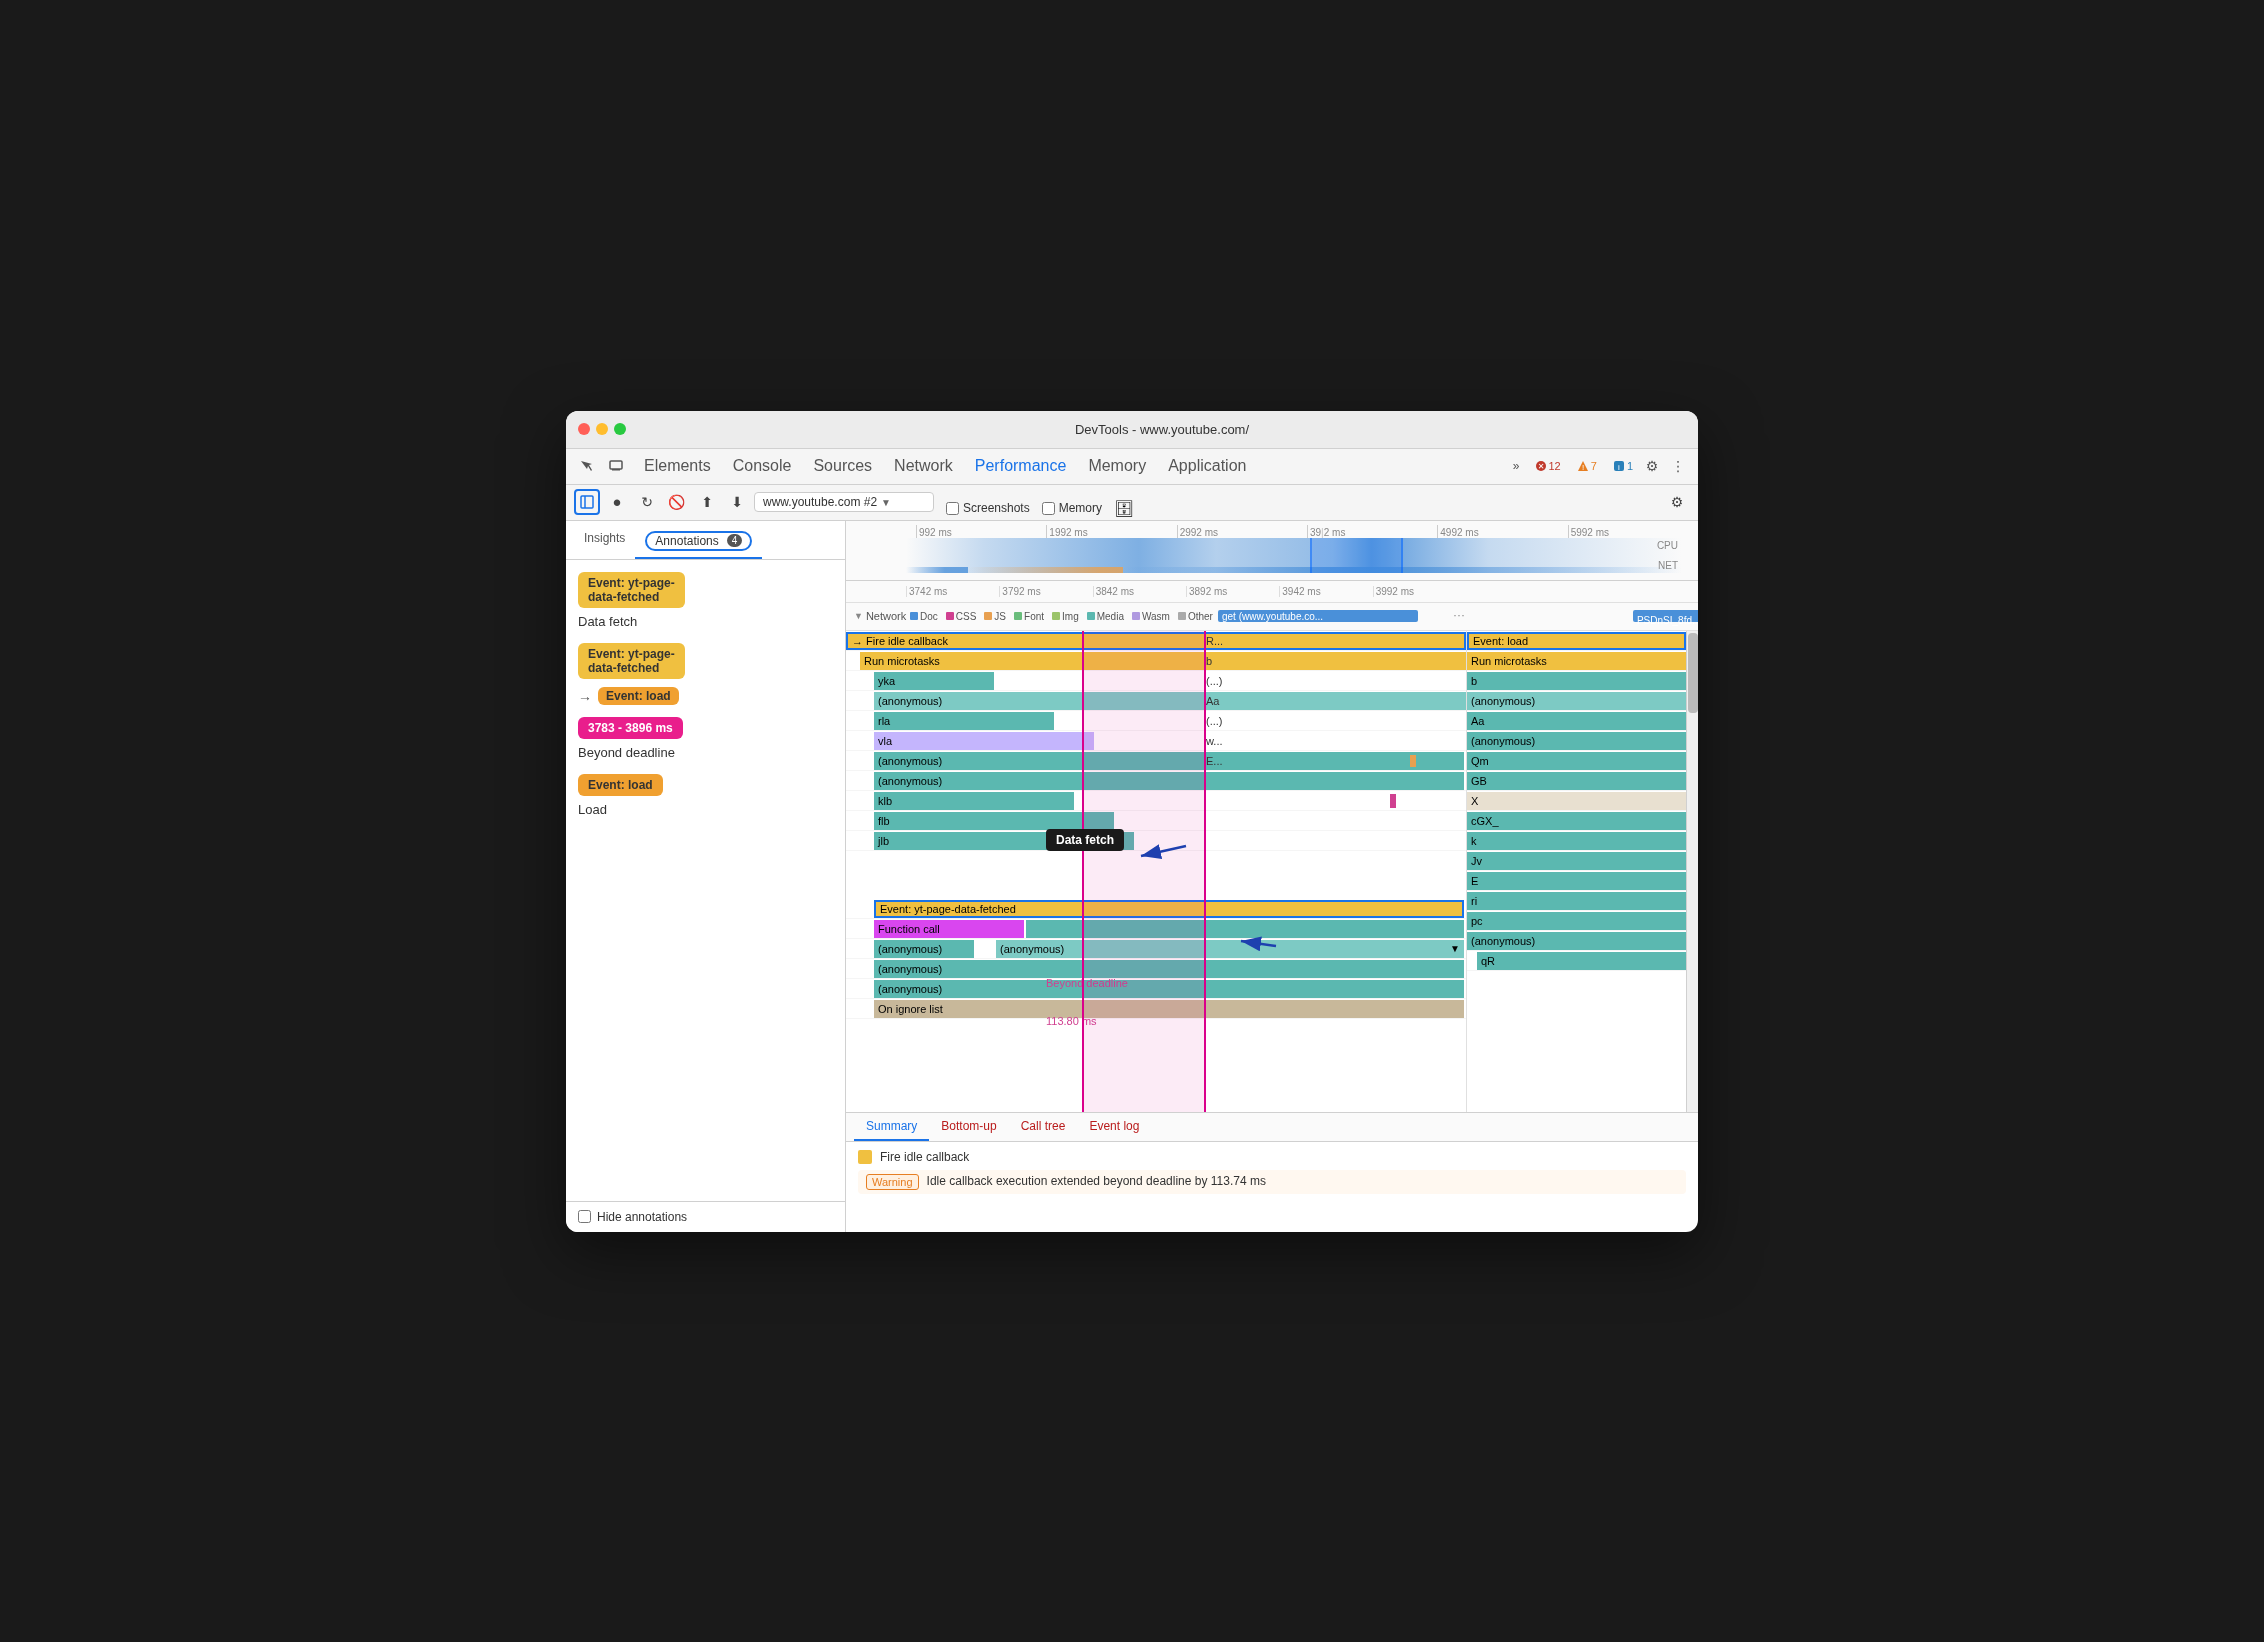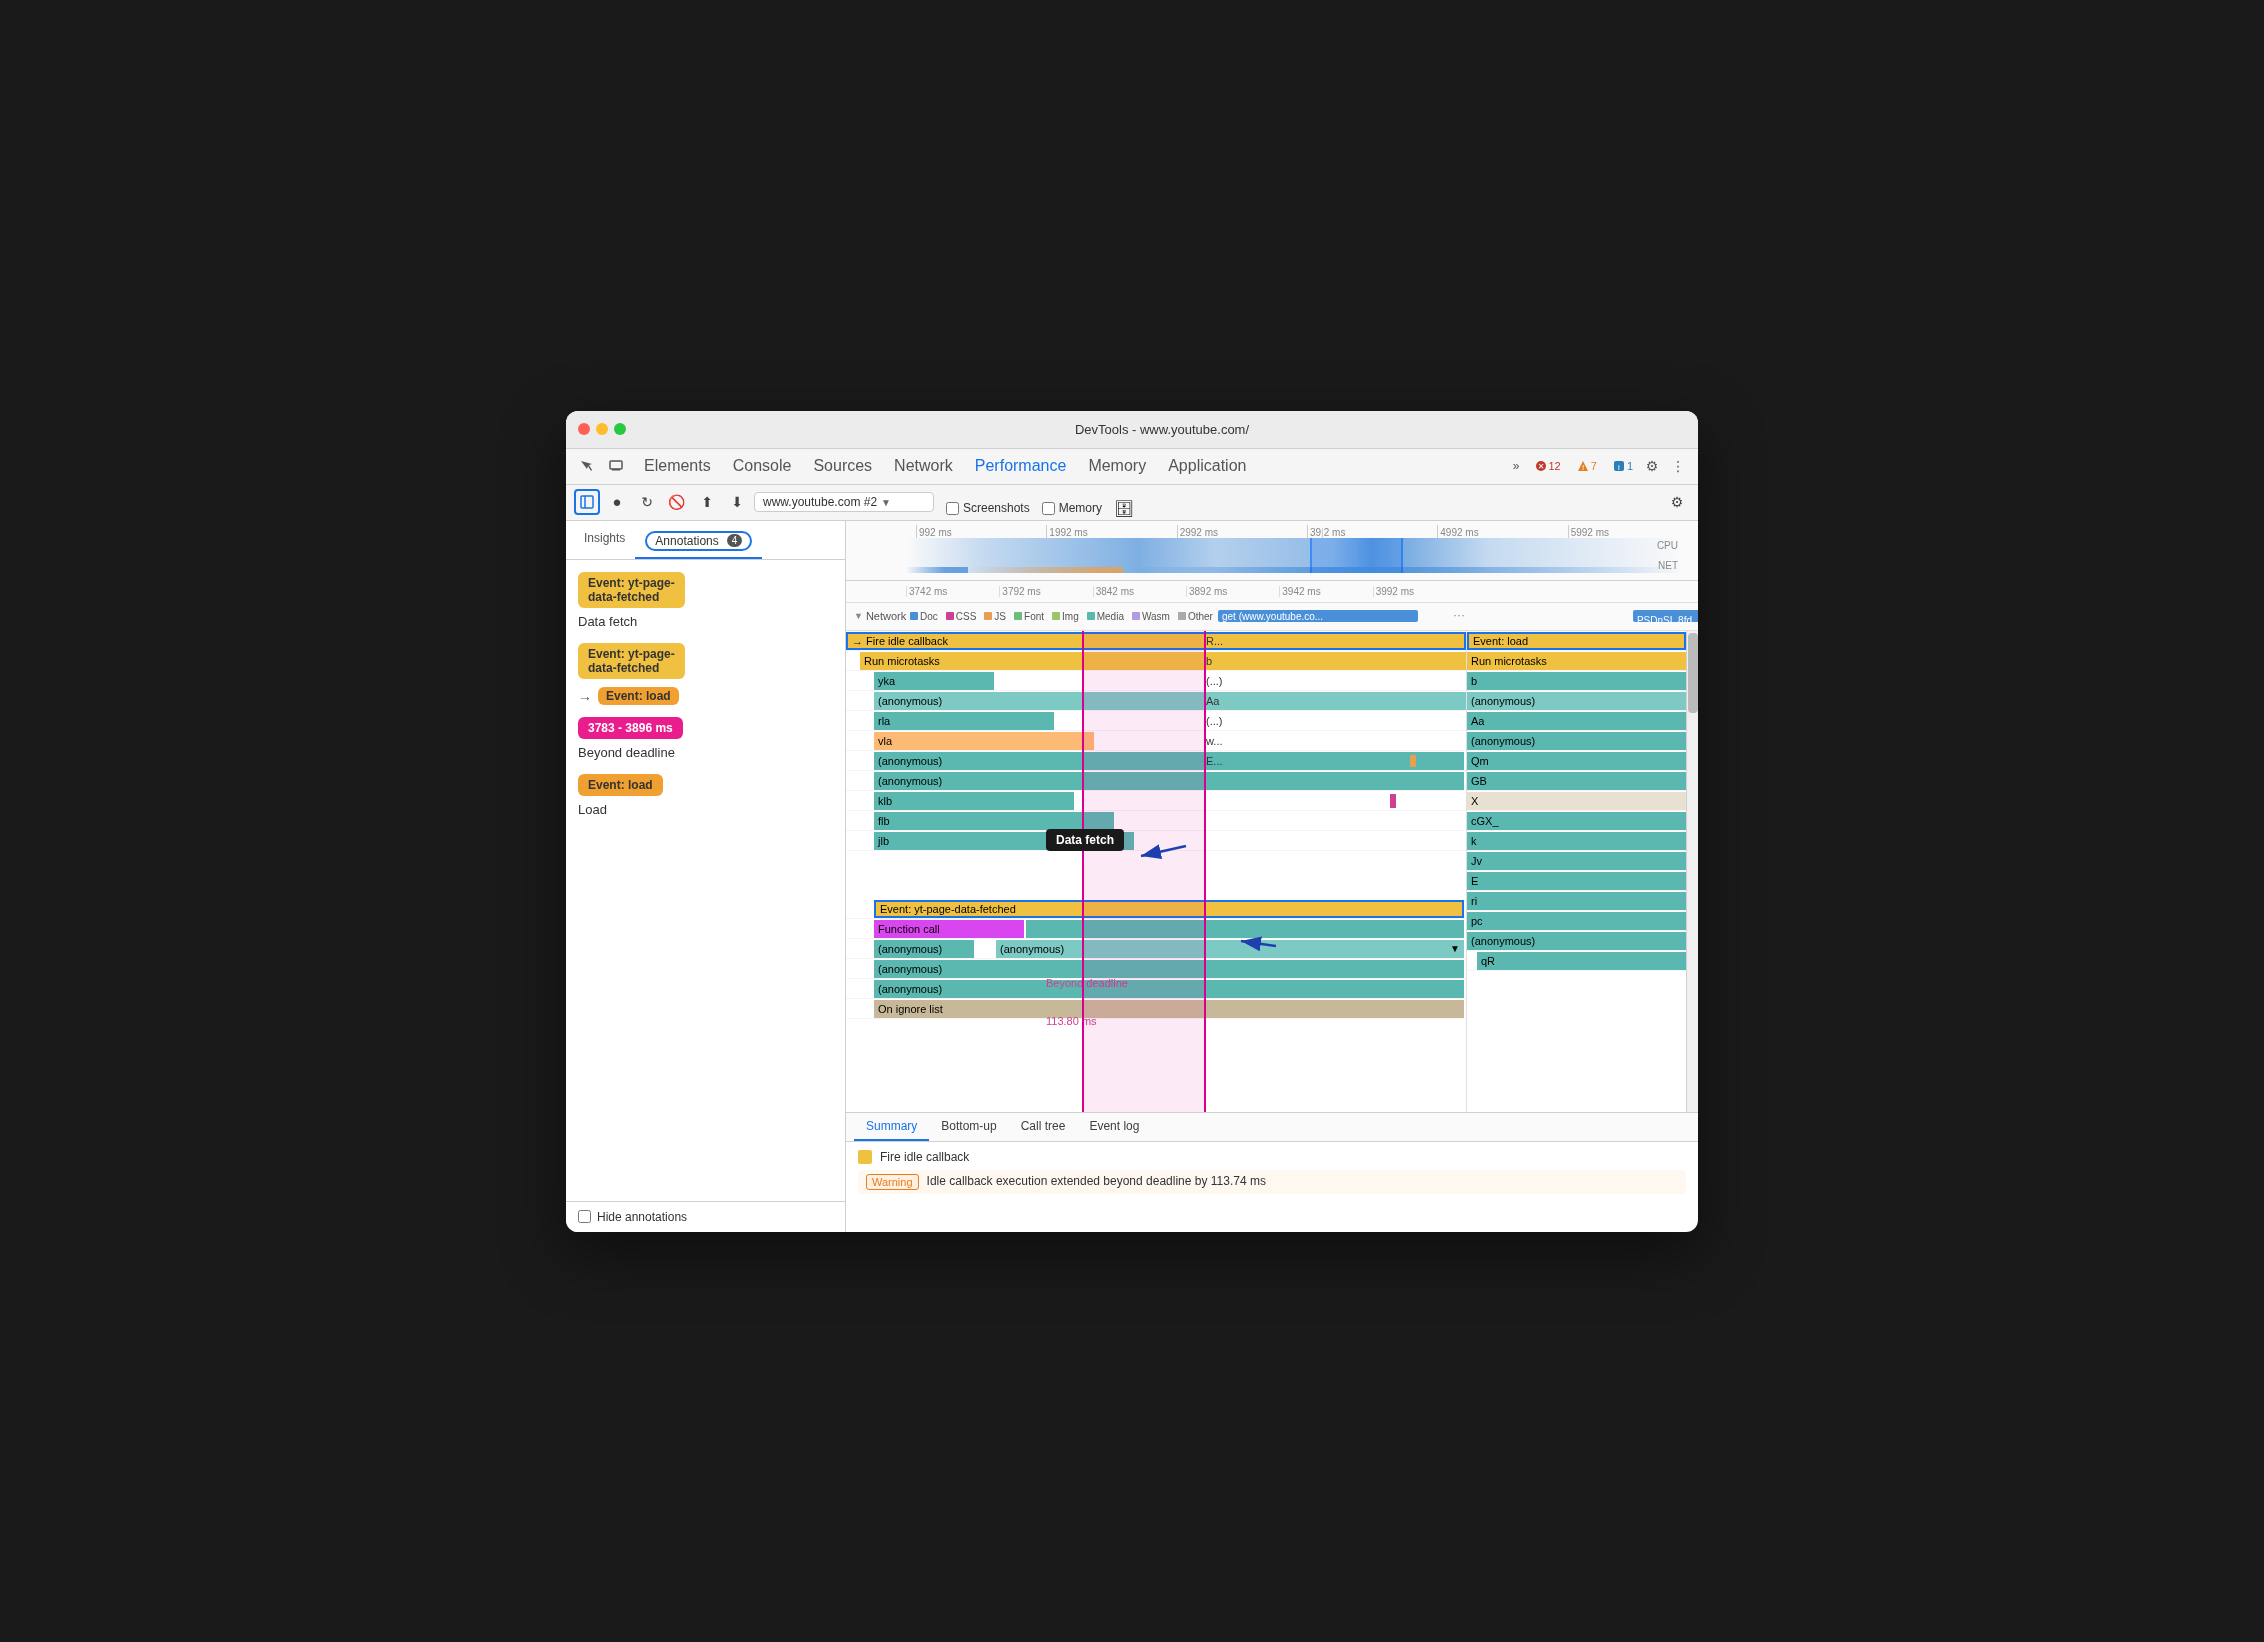--- a/index.html
+++ b/index.html
@@ -405,21 +405,21 @@
     }
     .bottom-tabs {
       display: flex;
       border-bottom: 1px solid #d0d0d0;
       padding: 0 8px;
       background: #fafafa;
     }
     .bottom-tab {
       padding: 6px 12px;
       font-size: 12px;
-      color: #404040;
+      color: #b91c1c;
       cursor: pointer;
       border-bottom: 2px solid transparent;
     }
     .bottom-tab.active {
       color: #1a73e8;
       border-bottom: 2px solid #1a73e8;
     }
     .bottom-content {
       flex: 1;
       padding: 8px 12px;
@@ -748,21 +748,21 @@
             </div>
           </div>
 
           <div class="flame-row" style="height:20px;position:relative;">
             <div style="position:absolute;left:28px;width:180px;top:1px;height:18px;background:#5bb8b0;display:flex;align-items:center;">
               <span style="font-size:11px;padding:0 4px;">rla</span>
             </div>
           </div>
 
           <div class="flame-row" style="height:20px;position:relative;">
-            <div style="position:absolute;left:28px;width:220px;top:1px;height:18px;background:#fdba74;display:flex;align-items:center;">
+            <div style="position:absolute;left:28px;width:220px;top:1px;height:18px;background:#c4b5fd;display:flex;align-items:center;">
               <span style="font-size:11px;padding:0 4px;">vla</span>
             </div>
           </div>
 
           <div class="flame-row" style="height:20px;position:relative;">
             <div style="position:absolute;left:28px;right:2px;top:1px;height:18px;background:#5bb8b0;display:flex;align-items:center;">
               <span style="font-size:11px;padding:0 4px;">(anonymous)</span>
             </div>
 
             <div style="position:absolute;right:50px;top:4px;width:6px;height:12px;background:#e8a050;"></div>

